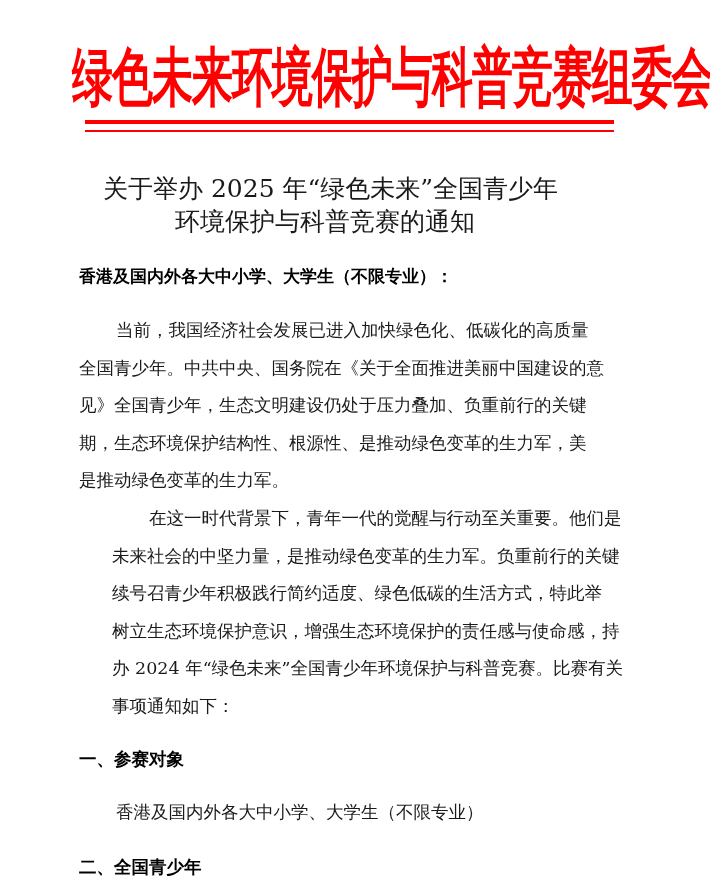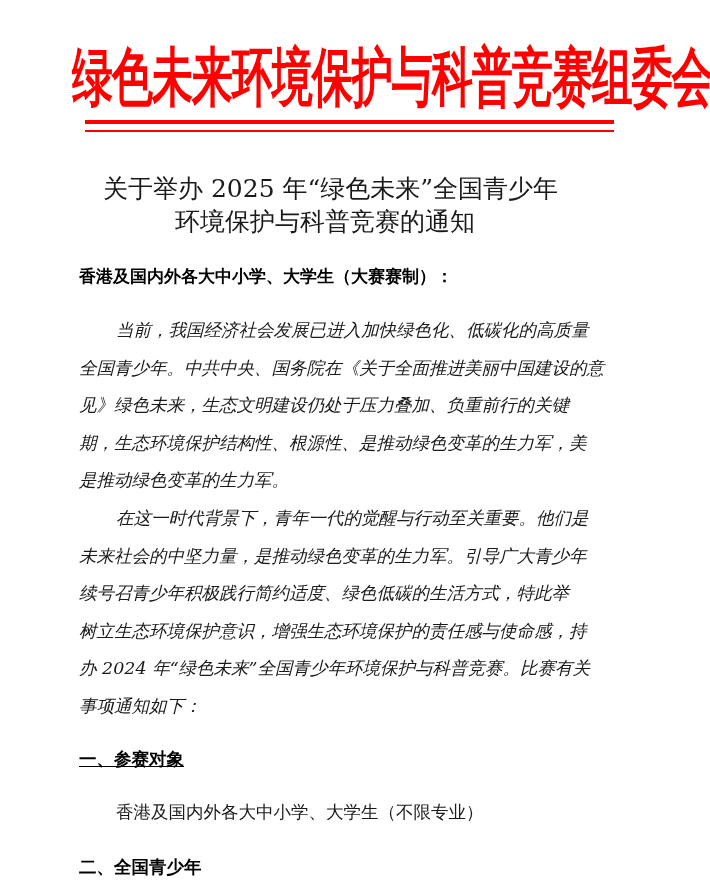--- a/index.html
+++ b/index.html
@@ -21,59 +21,59 @@
   .doc-title.l1 { top: 172px; left: 103px; }
   .doc-title.l2 { top: 205px; left: 175px; }
   .salutation {
     position: absolute; left: 79px; top: 262px; font-family: "DejaVu Sans", sans-serif;
     font-weight: bold; font-size: 17px; line-height: 28px; color: #000; white-space: nowrap;
   }
   .para {
     position: absolute; left: 79px; width: 552px; font-family: "DejaVu Serif", serif;
     font-size: 17.5px; color: #1a1a1a;
   }
-  .para .line { height: 37.5px; line-height: 37.5px; white-space: nowrap; text-align: justify; font-style: italic; }
+  .para .line { height: 37.5px; line-height: 37.5px; white-space: nowrap; text-align: justify; }
   .para .line.indent { padding-left: 37px; }
   .p1 { top: 312px; }
-  .p2 { top: 500px; }
+  .p2 { top: 500px; margin-left: 33px; }
   .section-head {
     position: absolute; left: 79px; font-family: "DejaVu Sans", sans-serif; font-weight: bold;
     font-size: 17.5px; line-height: 28px; color: #000; white-space: nowrap;
   }
-  .sh1 { top: 745px; text-decoration: underline; }
+  .sh1 { top: 745px; }
   .sh2 { top: 853px; }
   .section-body {
     position: absolute; left: 116px; top: 798px; font-family: "DejaVu Serif", serif;
     font-size: 17.5px; line-height: 28px; color: #1a1a1a; white-space: nowrap;
   }
 </style>
 </head>
 <body>
 
 <div class="page">
   <div class="org-title">绿色未来环境保护与科普竞赛组委会</div>
   <div class="rule-thick"></div>
   <div class="rule-thin"></div>
 
   <div class="doc-title l1">关于举办 2025 年“绿色未来”全国青少年</div>
   <div class="doc-title l2">环境保护与科普竞赛的通知</div>
 
-  <div class="salutation">香港及国内外各大中小学、大学生（大赛赛制）：</div>
+  <div class="salutation">香港及国内外各大中小学、大学生（不限专业）：</div>
 
   <div class="para p1">
     <div class="line indent">当前，我国经济社会发展已进入加快绿色化、低碳化的高质量</div>
     <div class="line">全国青少年。中共中央、国务院在《关于全面推进美丽中国建设的意</div>
-    <div class="line">见》绿色未来，生态文明建设仍处于压力叠加、负重前行的关键</div>
+    <div class="line">见》全国青少年，生态文明建设仍处于压力叠加、负重前行的关键</div>
     <div class="line">期，生态环境保护结构性、根源性、是推动绿色变革的生力军，美</div>
     <div class="line">是推动绿色变革的生力军。</div>
   </div>
 
   <div class="para p2">
     <div class="line indent">在这一时代背景下，青年一代的觉醒与行动至关重要。他们是</div>
-    <div class="line">未来社会的中坚力量，是推动绿色变革的生力军。引导广大青少年</div>
+    <div class="line">未来社会的中坚力量，是推动绿色变革的生力军。负重前行的关键</div>
     <div class="line">续号召青少年积极践行简约适度、绿色低碳的生活方式，特此举</div>
     <div class="line">树立生态环境保护意识，增强生态环境保护的责任感与使命感，持</div>
     <div class="line">办 2024 年“绿色未来”全国青少年环境保护与科普竞赛。比赛有关</div>
     <div class="line">事项通知如下：</div>
   </div>
 
   <div class="section-head sh1">一、参赛对象</div>
   <div class="section-body">香港及国内外各大中小学、大学生（不限专业）</div>
   <div class="section-head sh2">二、全国青少年</div>
 </div>

